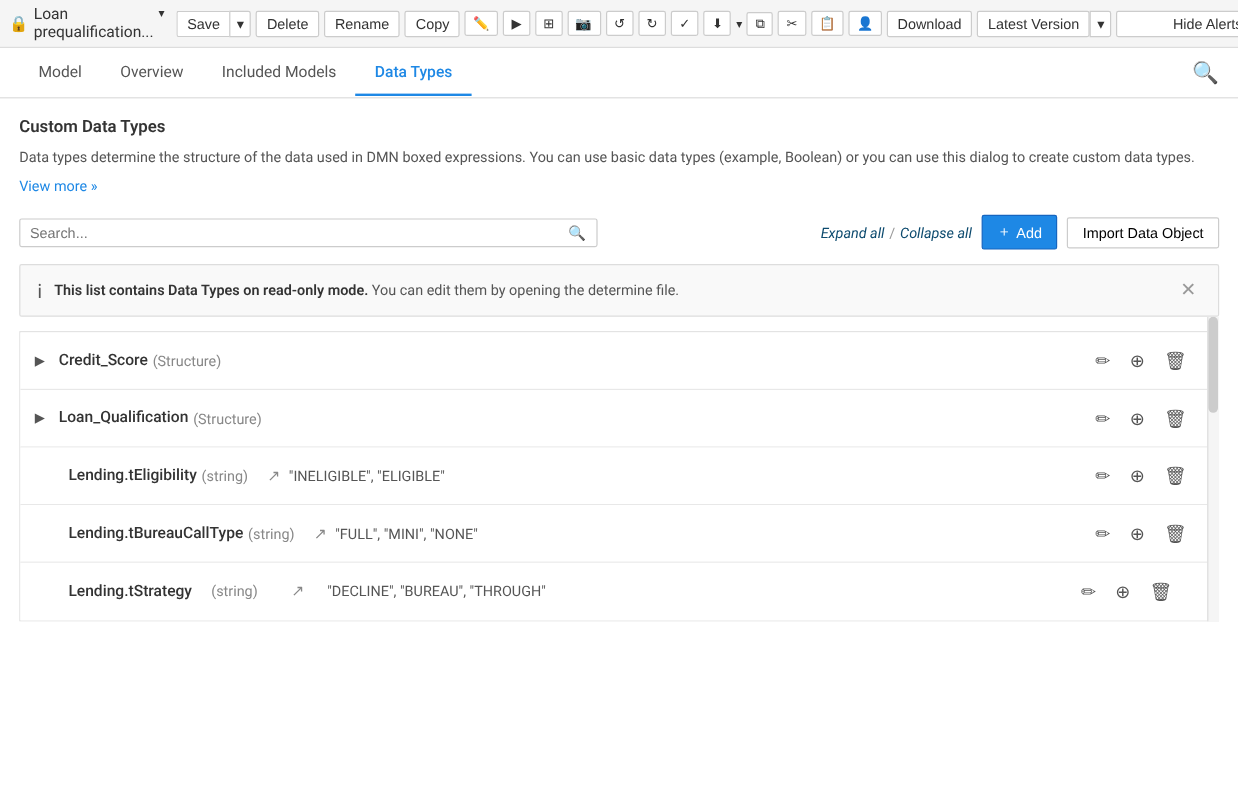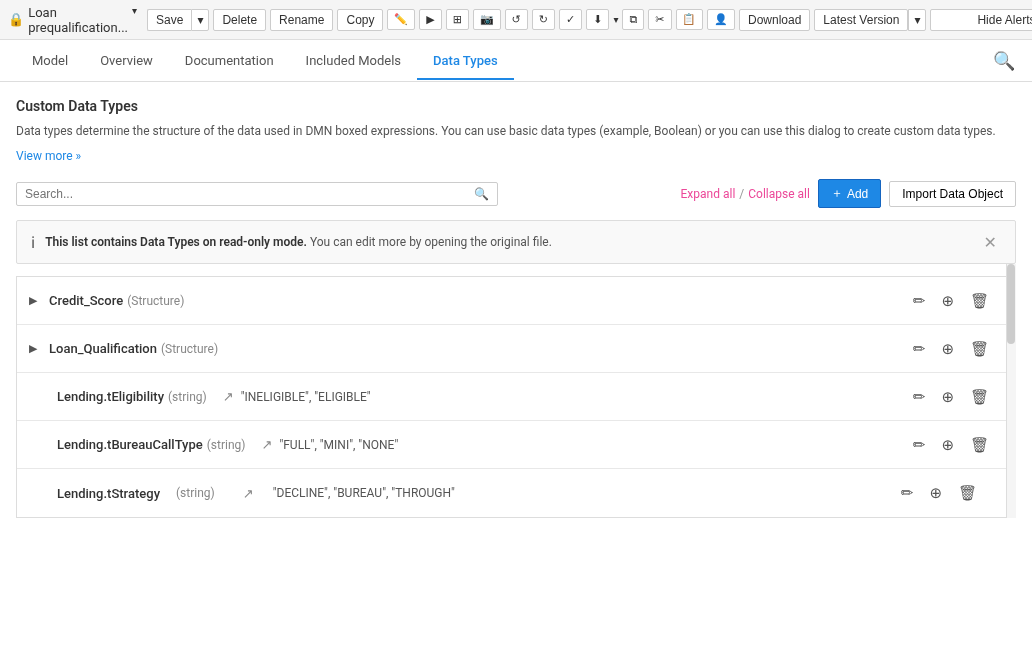--- a/index.html
+++ b/index.html
@@ -49,21 +49,21 @@
     }
     .search-box {
       display: flex; align-items: center; border: 1px solid #ccc; border-radius: 2px;
       padding: 4px 8px; width: 482px; background: #fff;
     }
     .search-box input {
       border: none; outline: none; font-size: 12px; width: 100%; background: transparent; color: #333;
     }
     .search-icon { color: #999; font-size: 12px; }
     .expand-collapse { margin-left: auto; font-size: 12px; color: #555; display: flex; align-items: center; gap: 4px; }
-    .expand-link { color: #ec4899; cursor: pointer; }
+    .expand-link { color: #0c4a6e; cursor: pointer; font-style: italic; }
     .slash { color: #999; }
     .btn-add { display: flex; align-items: center; gap: 4px; background: #1e88e5; color: #fff; border: 1px solid #1565c0; padding: 5px 12px; border-radius: 2px; cursor: pointer; font-size: 12px; }
     .btn-import { padding: 5px 12px; font-size: 12px; border: 1px solid #ccc; background: #fff; cursor: pointer; border-radius: 2px; }
 
     
     .info-banner {
       display: flex; align-items: center; gap: 10px; background: #f9f9f9;
       border: 1px solid #ddd; border-radius: 2px; padding: 10px 14px; margin-bottom: 0;
     }
     .info-icon { font-size: 16px; color: #555; }
@@ -135,21 +135,20 @@
     <button class="btn btn-save-arrow">▾</button>
   </div>
   <button class="btn btn-hide-alerts">Hide Alerts</button>
   <button class="btn btn-icon">⤢</button>
 
 </div>
 
 <div class="nav-tabs">
   <div class="nav-tab">Model</div>
   <div class="nav-tab">Overview</div>
-  <div class="nav-tab">Documentation</div>
   <div class="nav-tab">Included Models</div>
   <div class="nav-tab active">Data Types</div>
   <div class="nav-right">
     <span style="font-size:18px; color:#1e88e5; cursor:pointer;">🔍</span>
   </div>
 </div>
 
 <div class="main">
   <div class="section-title">Custom Data Types</div>
   <div class="section-desc">Data types determine the structure of the data used in DMN boxed expressions. You can use basic data types (example, Boolean) or you can use this dialog to create custom data types.</div>
@@ -171,21 +170,21 @@
       <span>Add</span>
     </button>
     <button class="btn-import">Import Data Object</button>
   </div>
 
   
   <div class="info-banner">
     <span class="info-icon">ℹ</span>
     <span class="info-text">
       <strong>This list contains Data Types on read-only mode.</strong>
-      <span> You can edit more by opening the original file.</span>
+      <span> You can edit them by opening the determine file.</span>
     </span>
     <button class="close-btn">✕</button>
   </div>
 
   
   <div class="table-wrapper">
     <div class="data-types-table">
 
       <div class="dt-row">
         <span class="dt-expand">▶</span>

